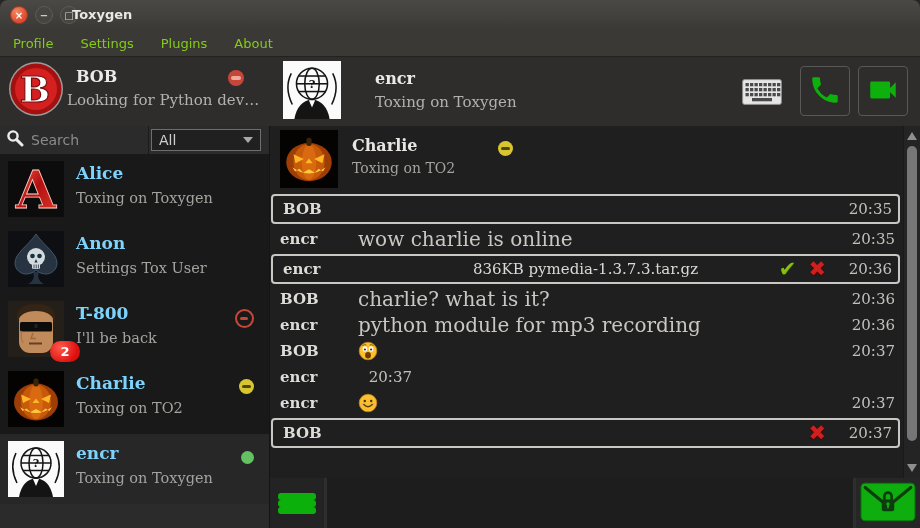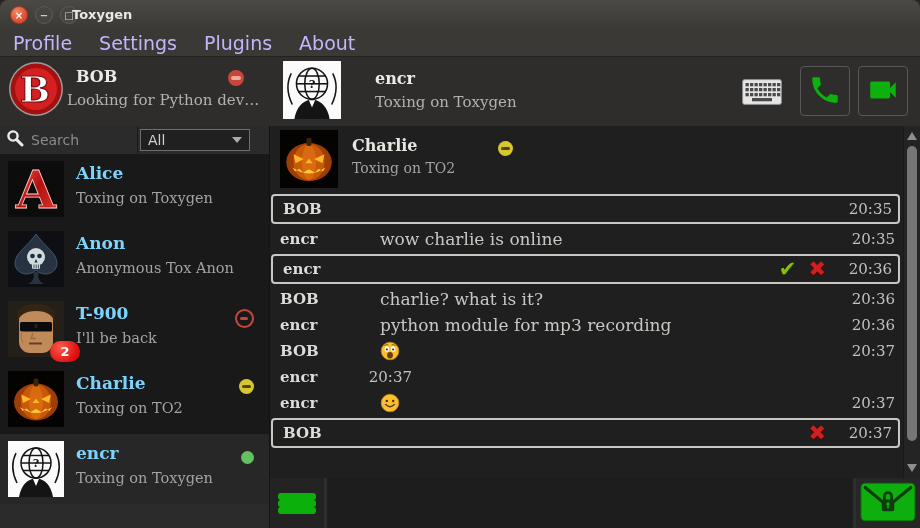--- a/index.html
+++ b/index.html
@@ -11,21 +11,21 @@
     border-radius:8px 8px 0 0;}
   .win-controls{position:absolute;left:10px;top:6px;display:flex;gap:7px;}
   .ctrl{width:18px;height:18px;border-radius:50%;display:flex;align-items:center;justify-content:center;
     font-size:10px;font-weight:bold;color:#fff;box-sizing:border-box;cursor:default;}
   .ctrl-close{background:radial-gradient(circle at 35% 30%,#f08a64,#df4b30 65%);border:1px solid #a33a20;}
   .ctrl-dim{background:#46453f;border:1px solid #5c5b55;color:#d6d3cc;}
   .win-title{position:absolute;left:72px;top:7px;font-size:13px;font-weight:bold;color:#ebe8e3;}
   
   .menubar{position:absolute;left:0;top:30px;right:0;height:26px;background:#3a3936;
     display:flex;align-items:center;gap:27px;padding-left:13px;border-bottom:1px solid #23221e;}
-  .menu-item{font-size:19px;color:#c4b5fd;cursor:default;}
+  .menu-item{font-size:13px;color:#84cc16;cursor:default;}
   
   .strip{position:absolute;left:0;top:57px;right:0;height:69px;background:#2e2d2b;}
   .avatar{display:inline-block;overflow:hidden;}
   .avatar svg{display:block;width:100%;height:100%;}
   .self-avatar{position:absolute;left:8px;top:4px;width:56px;height:56px;border-radius:50%;}
   .self-name{position:absolute;left:76px;top:10px;font-family:"DejaVu Serif",serif;font-weight:bold;font-size:16px;color:#eceae6;}
   .self-status{position:absolute;left:67px;top:34px;font-family:"DejaVu Serif",serif;font-size:15px;color:#b3b1ad;}
   .self-state{position:absolute;left:228px;top:13px;}
   .peer-avatar{position:absolute;left:283px;top:1px;width:58px;height:64px;}
   .peer-name{position:absolute;left:375px;top:12px;font-family:"DejaVu Serif",serif;font-weight:bold;font-size:16px;color:#eceae6;}
@@ -42,21 +42,21 @@
   .status-busy .dash{left:3px;top:6px;width:10px;height:3.5px;background:#ecab9d;}
   .status-busy-ring{width:19px;height:19px;border:2.5px solid #c7463a;background:transparent;}
   .status-busy-ring .dash{left:3px;top:5.5px;width:8px;height:3px;background:#c7463a;}
   .status-away{width:15px;height:15px;background:#d8c631;}
   .status-away .dash{left:3px;top:5.5px;width:9px;height:3.5px;background:#4f4710;}
   .status-online{width:13px;height:13px;background:#63c163;}
   
   .sidebar{position:absolute;left:0;top:126px;width:270px;height:402px;background:#2b2b2b;
     border-right:1px solid #141414;box-sizing:border-box;}
   .search-row{position:absolute;left:0;top:0;right:0;height:28px;display:flex;align-items:center;}
-  .search-box{width:138px;height:28px;display:flex;align-items:center;gap:5px;padding-left:6px;
+  .search-box{width:149px;height:28px;display:flex;align-items:center;gap:5px;padding-left:6px;
     box-sizing:border-box;border-right:1px solid #1c1c1c;}
   .search-box svg{width:18px;height:18px;}
   .search-input{flex:1;min-width:0;background:transparent;border:none;outline:none;color:#cfcfcf;
     font-size:14px;font-family:"DejaVu Sans",sans-serif;}
   .search-input::placeholder{color:#8b8b8b;}
   .filter-combo{width:110px;height:22px;margin:0 3px 0 2px;background:#202020;border:1px solid #6e6e6e;
     display:flex;align-items:center;padding:0 7px;box-sizing:border-box;cursor:pointer;}
   .filter-value{flex:1;font-size:14px;color:#cfcfcf;}
   .combo-arrow{width:0;height:0;border-left:5px solid transparent;border-right:5px solid transparent;
     border-top:6px solid #a9a9a9;}
@@ -76,21 +76,21 @@
   .chat-peer{position:absolute;left:0;top:0;right:17px;height:64px;}
   .chat-peer .avatar{position:absolute;left:10px;top:4px;width:58px;height:58px;}
   .chatpeer-name{position:absolute;left:82px;top:10px;font-family:"DejaVu Serif",serif;font-weight:bold;
     font-size:16px;color:#e8e6e2;}
   .chatpeer-status{position:absolute;left:82px;top:34px;font-family:"DejaVu Serif",serif;font-size:14px;color:#a5a3a0;}
   .chatpeer-state{position:absolute;left:228px;top:15px;}
   .messages{position:absolute;left:0;top:66px;right:17px;bottom:0;display:flex;flex-direction:column;
     padding-right:2px;font-family:"DejaVu Serif",serif;}
   .msg{display:flex;align-items:center;color:#c9c7c4;}
   .msg .author{flex:none;width:78px;padding-left:10px;font-weight:bold;font-size:15px;color:#dedcd8;}
-  .msg .body{flex:1;font-size:17px;display:flex;align-items:center;margin-left:22px;}
+  .msg .body{flex:1;font-size:20px;display:flex;align-items:center;}
   .msg .time{flex:none;width:54px;text-align:right;padding-right:6px;font-size:15px;color:#c3c1be;}
   .msg.plain{height:26px;}
   .msg.file{position:relative;height:26px;border:2px solid;border-radius:4px;margin:2px 1px;}
   .msg.file .filename{position:absolute;left:0;right:0;text-align:center;font-size:15px;color:#dbd9d5;}
   .msg.file .right{margin-left:auto;display:flex;align-items:center;gap:12px;z-index:1;}
   .box-green{border-color:#2f9e2f;}
   .box-orange{border-color:#dd8e1e;}
   .action{font-family:"DejaVu Sans",sans-serif;font-size:21px;font-weight:bold;line-height:1;
     background:none;border:none;padding:0;cursor:pointer;}
   .action-accept{color:#86c10a;text-shadow:0 1px 1px #2c4a00;}
@@ -252,36 +252,36 @@
               <rect x="24" y="32.5" width="8" height="5.5" rx="1.5" fill="#d3dade"></rect>
               <circle cx="24.5" cy="25" r="2.3" fill="#16323e"></circle>
               <circle cx="31.5" cy="25" r="2.3" fill="#16323e"></circle>
               <path d="M28,28 l-1.6,3.4 h3.2 Z" fill="#16323e"></path>
               <line x1="26" y1="33.5" x2="26" y2="37.5" stroke="#16323e" stroke-width="0.8"></line>
               <line x1="28.2" y1="33.5" x2="28.2" y2="37.5" stroke="#16323e" stroke-width="0.8"></line>
               <line x1="30.4" y1="33.5" x2="30.4" y2="37.5" stroke="#16323e" stroke-width="0.8"></line>
             </svg>
           </span>
           <span class="contact-name">Anon</span>
-          <span class="contact-status">Anonymous Tox Anon</span>
+          <span class="contact-status">Settings Tox User</span>
         </div>
         <div class="contact-item">
           <span class="avatar">
             <svg viewBox="0 0 56 56">
               <rect width="56" height="56" fill="#241f19"></rect>
               <rect x="11" y="8" width="34" height="44" rx="11" fill="#c08a5a"></rect>
               <path d="M9,16 Q9,3 28,3 Q47,3 47,16 L47,22 Q44,10 28,10 Q12,10 9,22 Z" fill="#332414"></path>
               <rect x="12" y="21" width="32" height="9.5" rx="1.5" fill="#0b0b0b"></rect>
               <rect x="26.5" y="23" width="3" height="4" fill="#241f19"></rect>
               <path d="M25,32 l-2,5.5 h5" stroke="#a06a3a" stroke-width="1.4" fill="none"></path>
               <path d="M21,42.5 h13" stroke="#6b3d20" stroke-width="2"></path>
               <path d="M14,30 q-2,6 1,12" stroke="#a87347" stroke-width="1.2" fill="none"></path>
             </svg>
           </span>
-          <span class="contact-name">T-900</span>
+          <span class="contact-name">T-800</span>
           <span class="contact-status">I'll be back</span>
           <span class="contact-state"><span class="status status-busy-ring"><i class="dash"></i></span></span>
           <span class="badge">2</span>
         </div>
         <div class="contact-item">
           <span class="avatar">
             <svg viewBox="0 0 56 56">
               <rect width="56" height="56" fill="#050302"></rect>
               <ellipse cx="28" cy="31" rx="22" ry="18.5" fill="#9e3d05"></ellipse>
               <ellipse cx="28" cy="31" rx="15" ry="17.5" fill="#c65a0a"></ellipse>
@@ -348,20 +348,21 @@
             <span class="time">20:35</span>
           </span>
         </div>
         <div class="msg plain">
           <span class="author">encr</span>
           <span class="body">wow charlie is online</span>
           <span class="time">20:35</span>
         </div>
         <div class="msg file box-orange">
           <span class="author">encr</span>
+          <span class="filename">836KB pymedia-1.3.7.3.tar.gz</span>
           <span class="right">
             <button class="action action-accept">✔</button>
             <button class="action action-cancel">✖</button>
             <span class="time">20:36</span>
           </span>
         </div>
         <div class="msg plain">
           <span class="author">BOB</span>
           <span class="body">charlie? what is it?</span>
           <span class="time">20:36</span>

